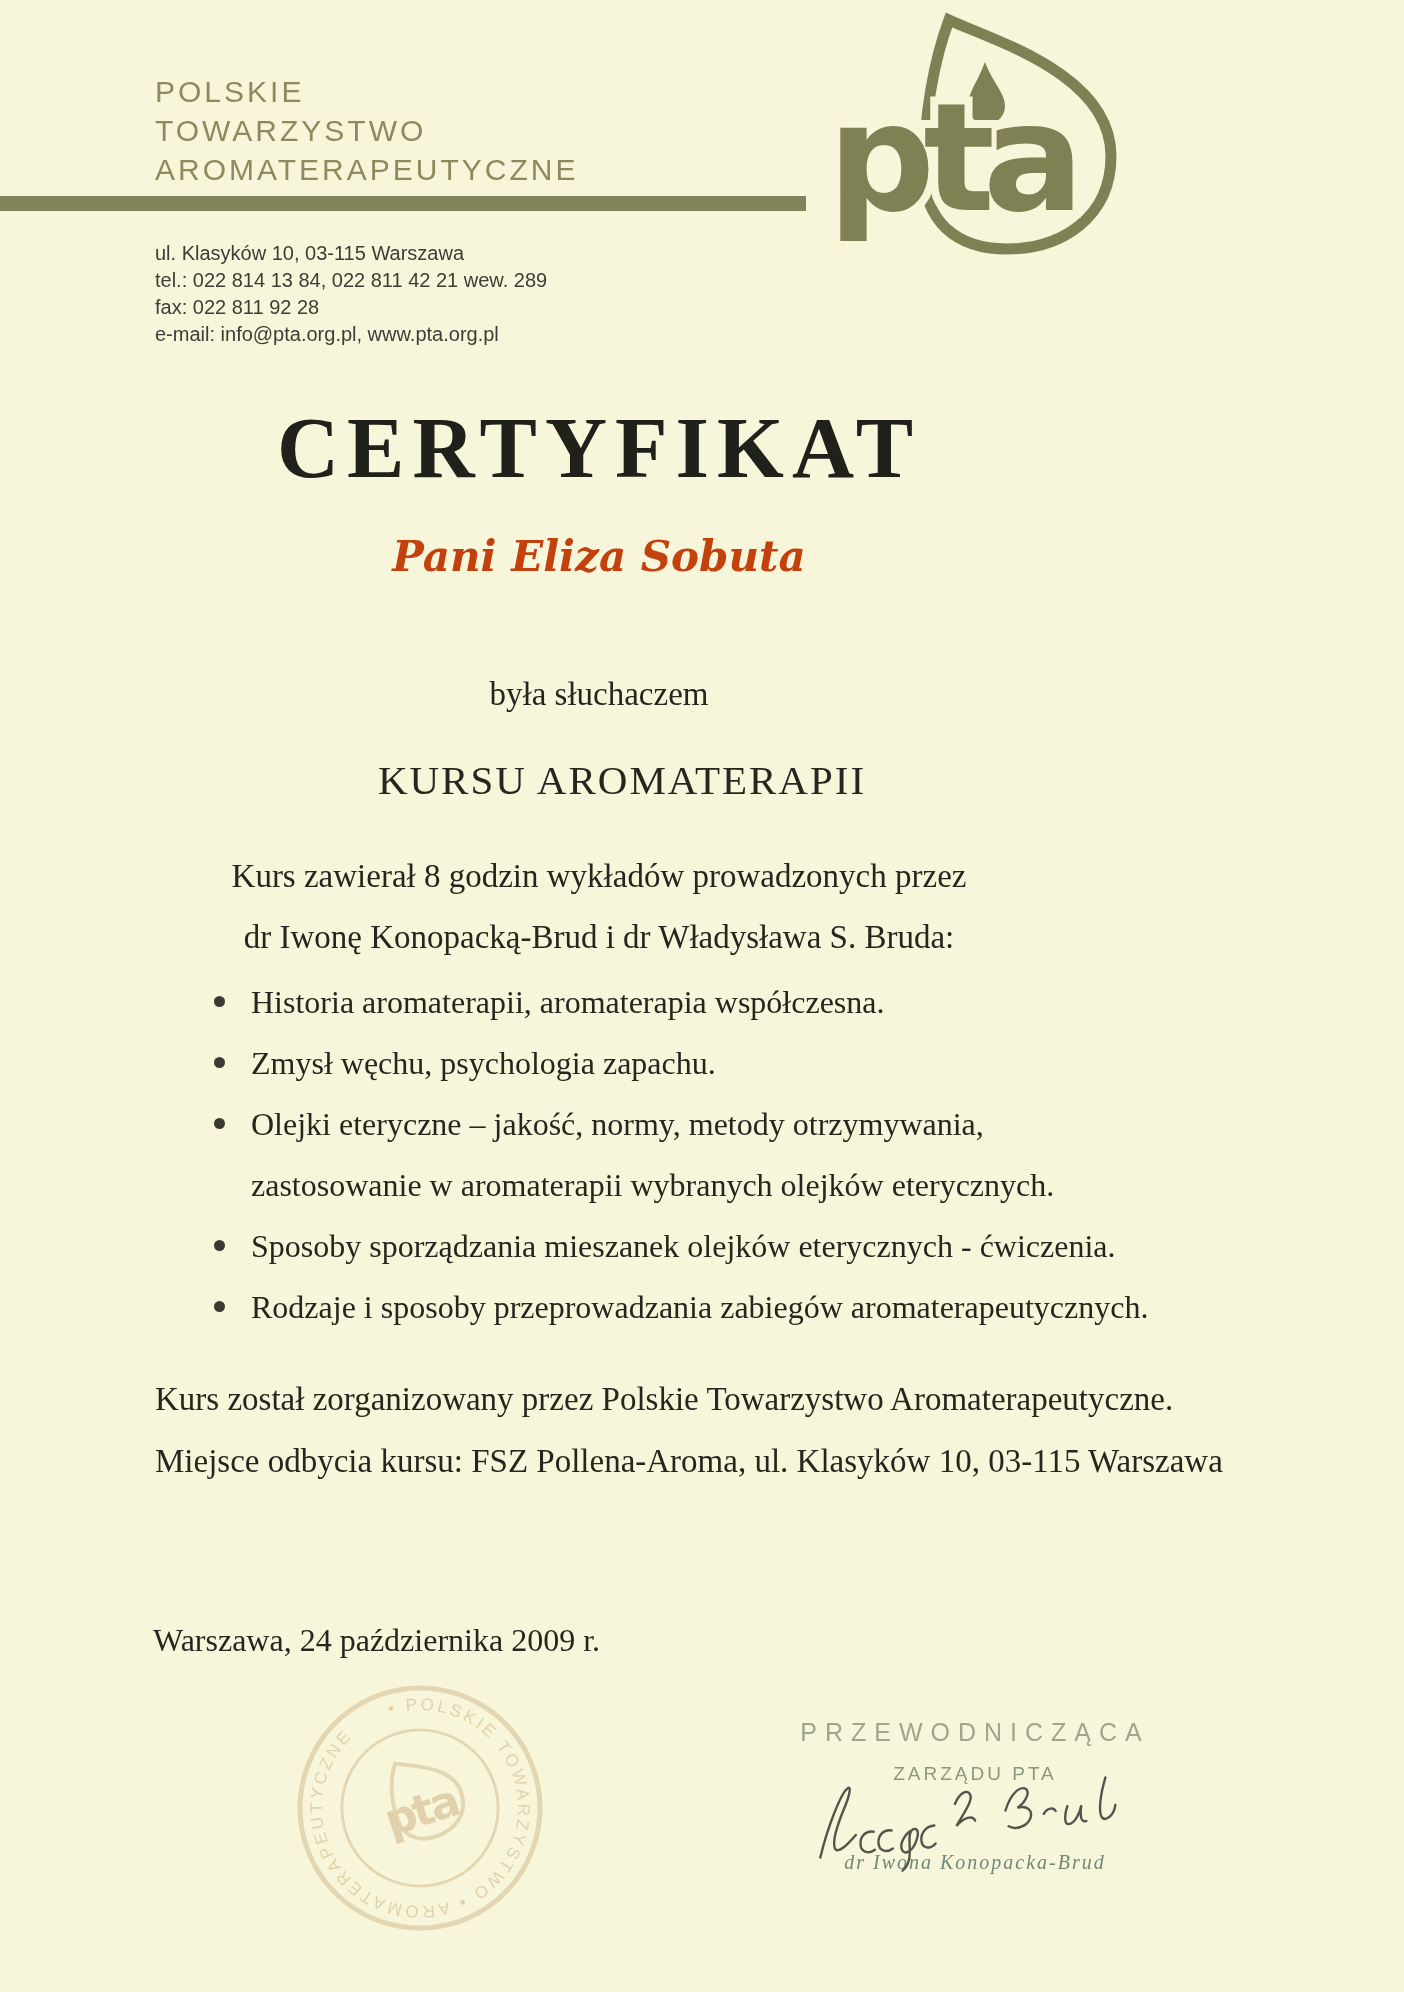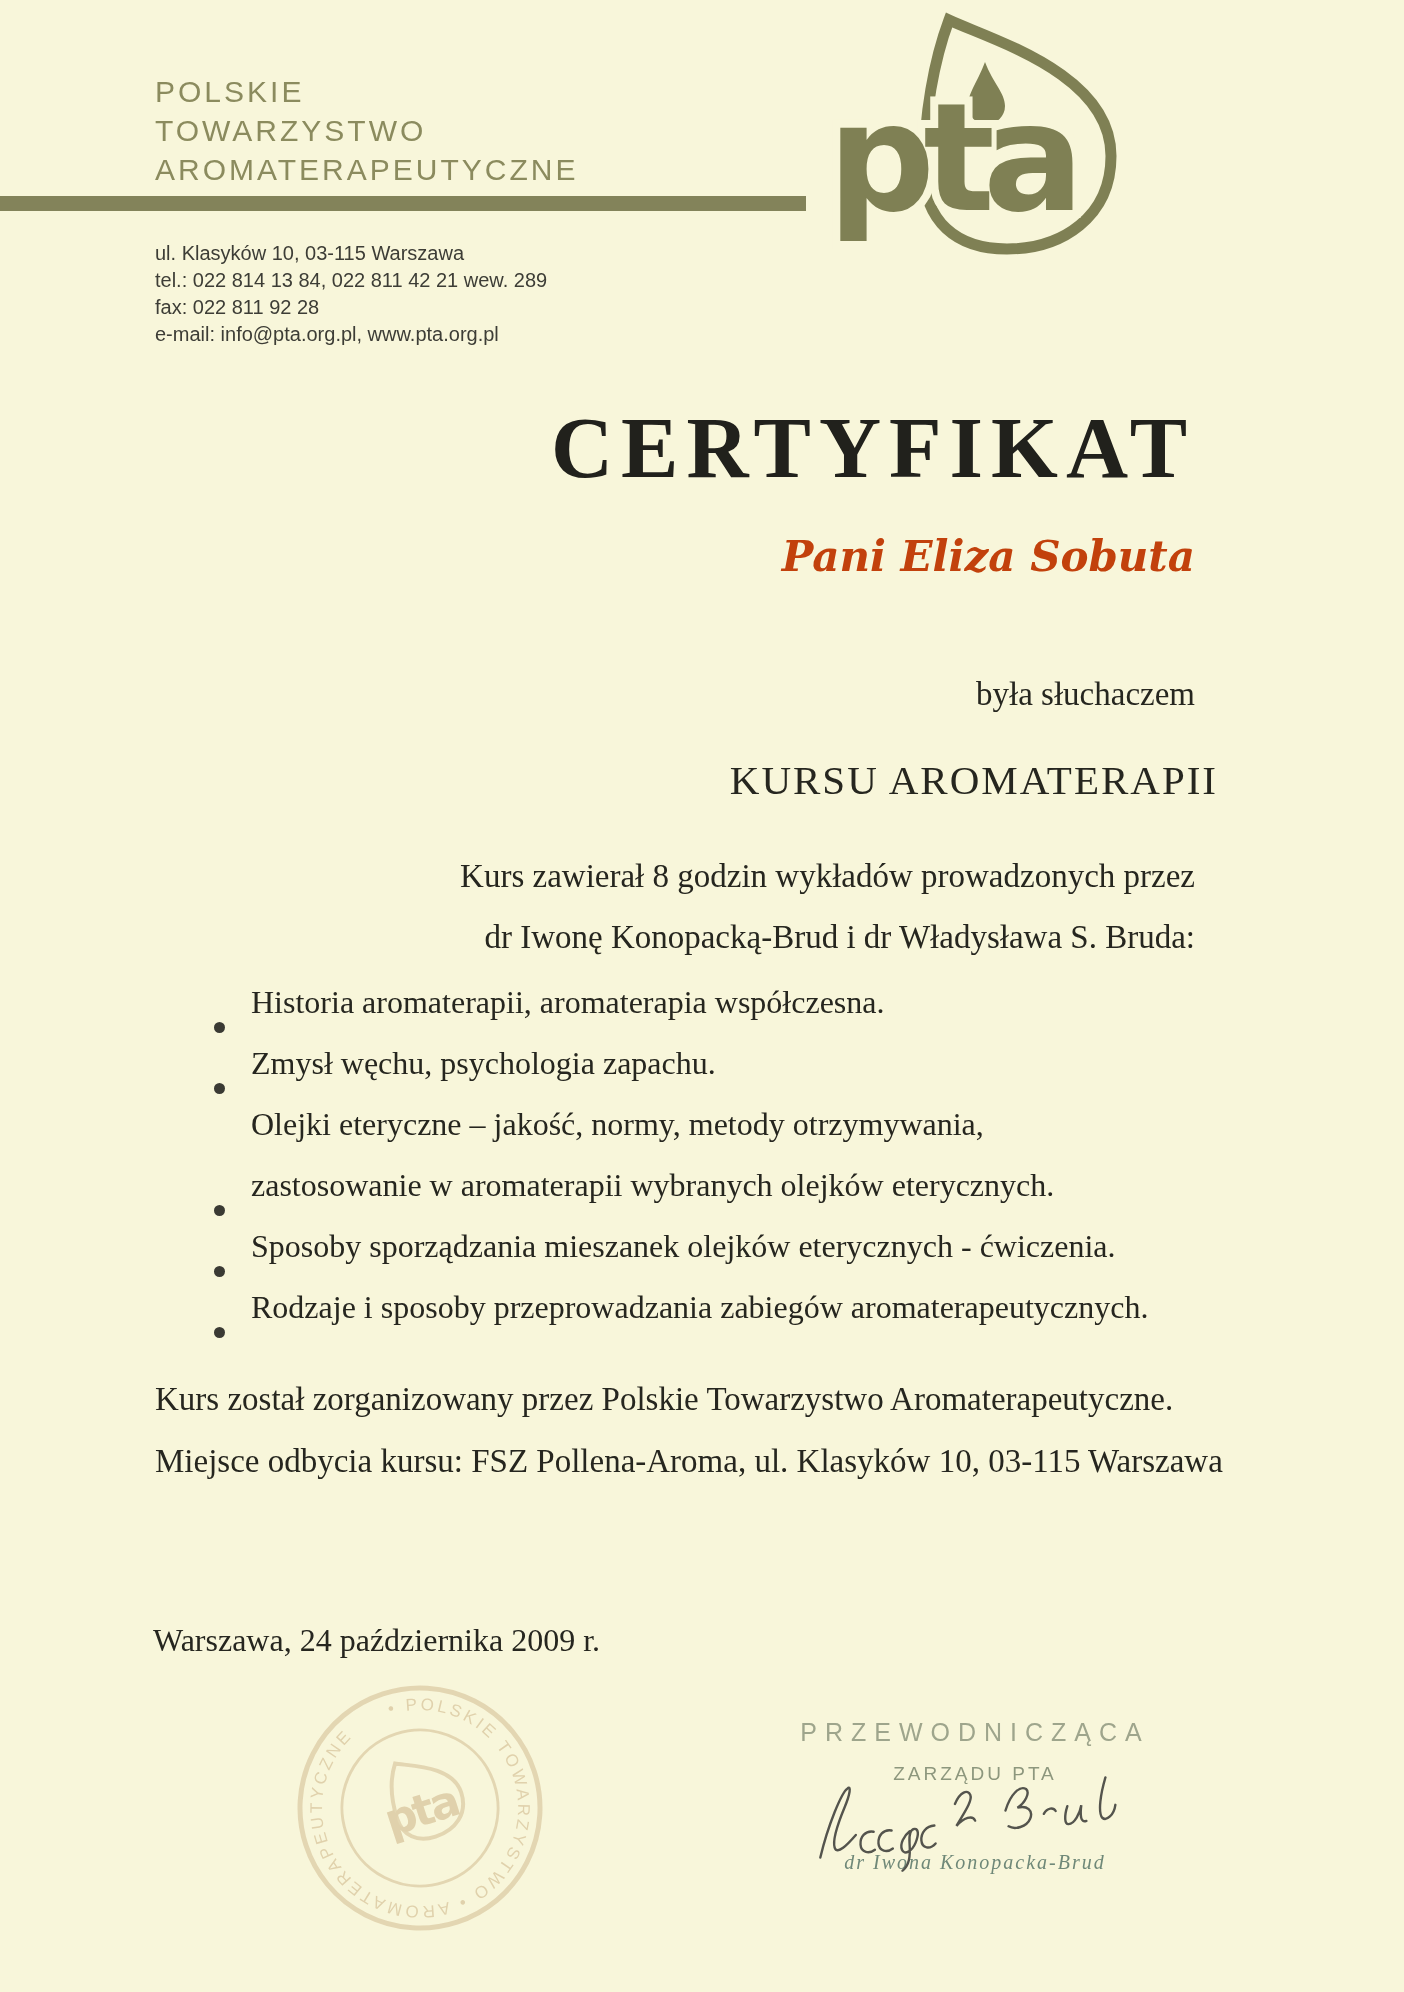--- a/index.html
+++ b/index.html
@@ -8,32 +8,32 @@
 
   
   .org-name{position:absolute;left:155px;top:72px;font-family:"Liberation Sans",sans-serif;
     font-size:30px;line-height:39px;letter-spacing:3px;color:#8b8b5e;font-weight:400;}
   .rule{position:absolute;left:0;top:196px;width:806px;height:15px;background:#83835a;}
   .logo-svg{position:absolute;left:822px;top:6px;}
   .contact{position:absolute;left:155px;top:240px;font-family:"Liberation Sans",sans-serif;
     font-size:20px;line-height:27px;color:#3d3d36;}
 
   
-  .center{position:absolute;left:17px;width:1178px;text-align:right;color:#26261f;}
+  .center{position:absolute;left:10px;width:1178px;text-align:center;color:#26261f;}
   .title{top:398px;font-size:86px;font-weight:bold;letter-spacing:8px;color:#21211c;}
   .recipient{top:532px;font-family:"DejaVu Serif",serif;font-style:italic;font-weight:bold;
     font-size:42px;color:#c2410c;}
   .subtitle{top:676px;font-size:33px;}
   .course-title{top:756px;font-size:41px;font-weight:normal;letter-spacing:2px;padding-left:23px;}
   .intro{top:846px;font-size:33px;line-height:61px;}
 
   
   .topics{position:absolute;left:214px;top:972px;margin:0;padding:0;list-style:none;
     font-size:32px;line-height:61px;color:#26261f;}
-  .topics li{display:flex;align-items:flex-end;}
+  .topics li{display:flex;align-items:flex-start;}
   .dot{flex:0 0 auto;width:11px;height:11px;border-radius:50%;background:#3a3a33;
     margin:24px 26px 0 0;}
   .topic-text{white-space:pre-line;}
 
   .organizer{position:absolute;left:155px;top:1368px;font-size:33px;line-height:62px;color:#26261f;}
   .date-line{position:absolute;left:153px;top:1622px;font-size:32px;color:#26261f;}
 
   
   .round-stamp{position:absolute;left:292px;top:1680px;opacity:.55;}
 

